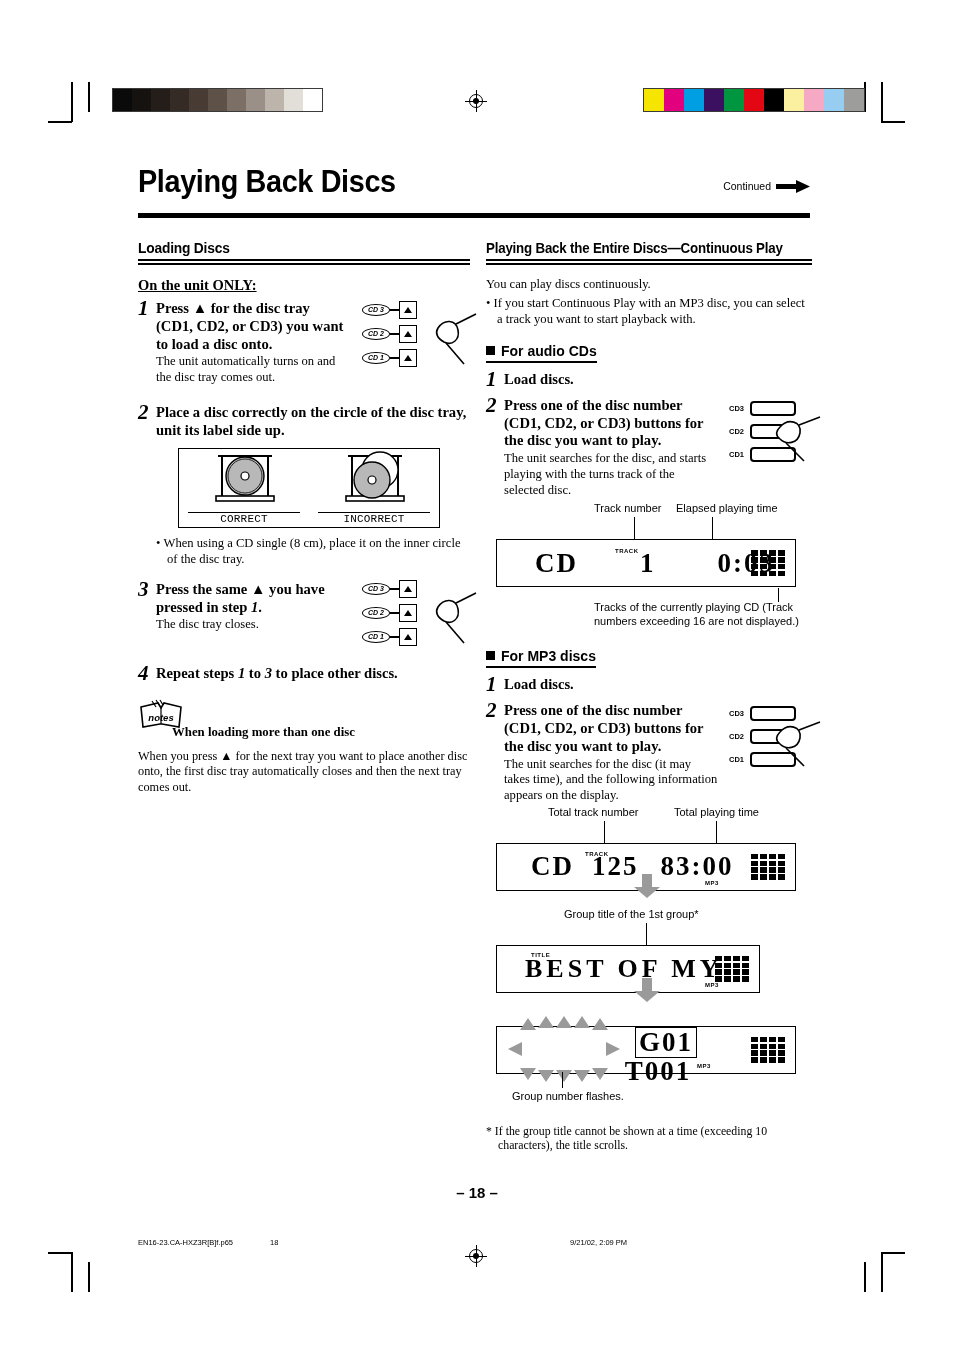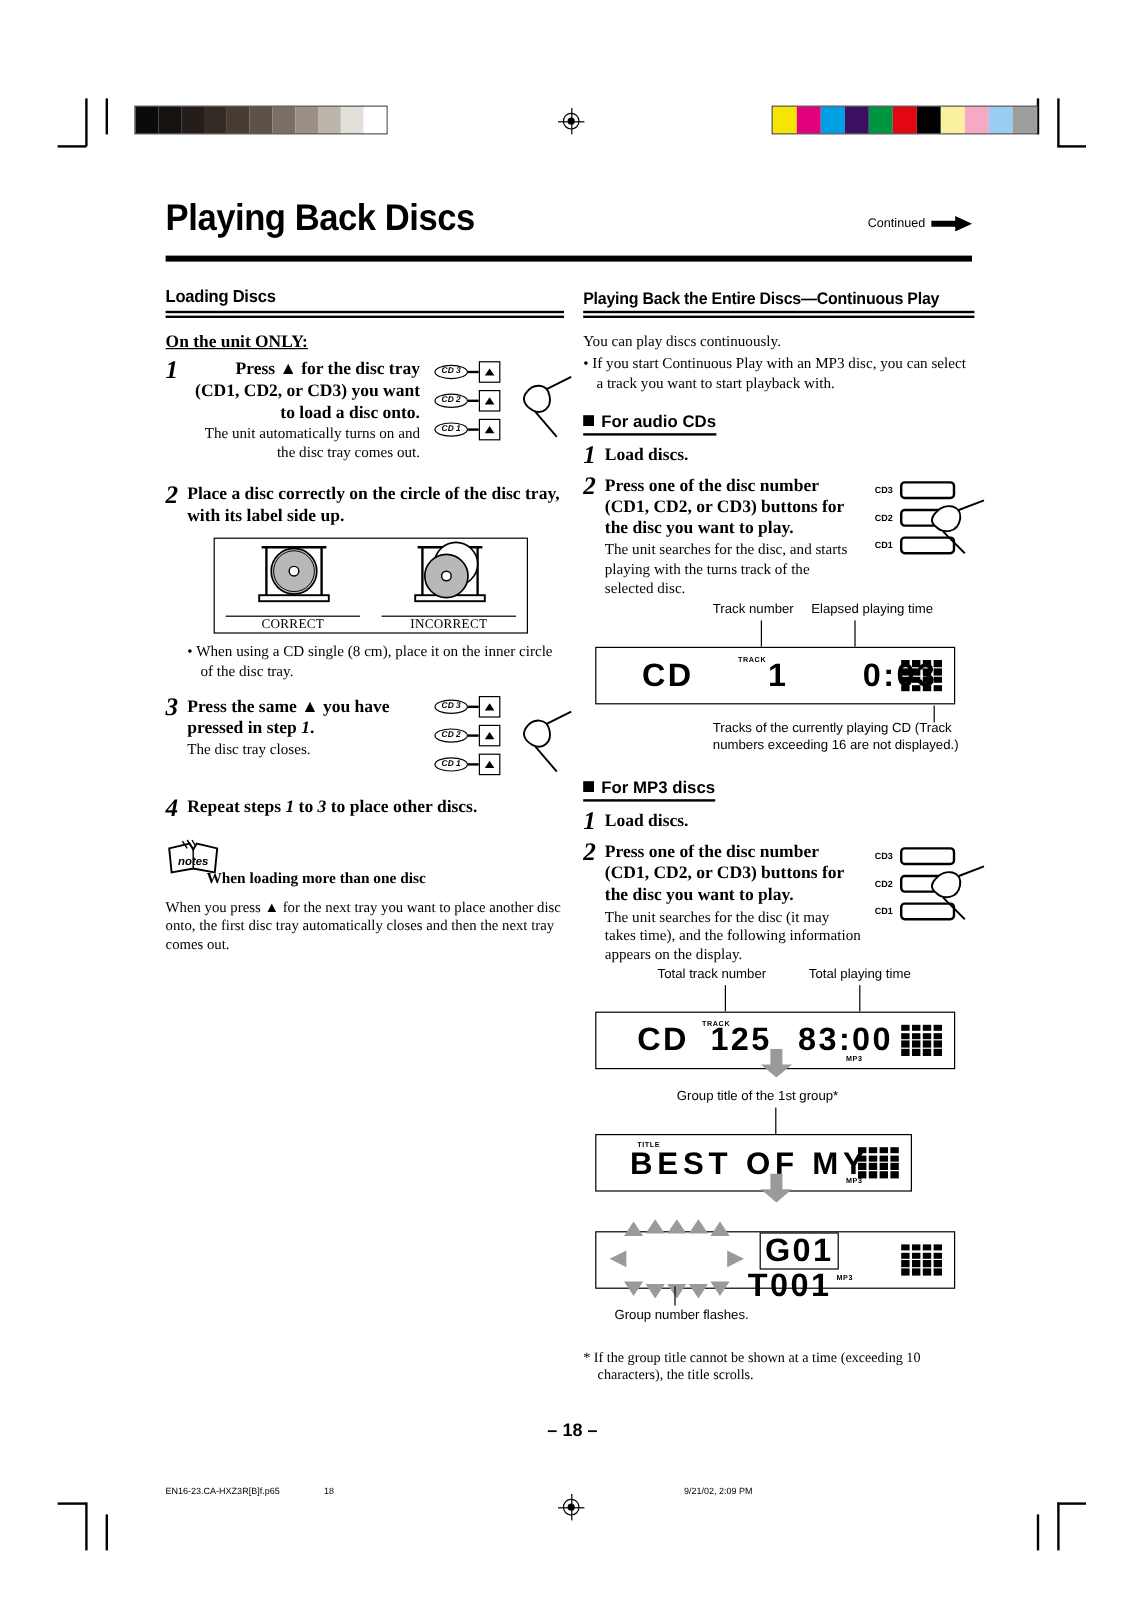--- a/index.html
+++ b/index.html
@@ -132,21 +132,21 @@
   .hand{ position:absolute; }
 
   
   .tray-box{
     border:1.4px solid #000; margin:8px 0 0 22px; width:262px; height:80px;
     display:flex; align-items:center; justify-content:space-around;
     background:#fff;
   }
   .tray-cell{ width:112px; text-align:center; }
   .tray-cap{
-    font-family:Liberation Serif, serif; font-size:11px;
+    font-family:Liberation Mono, monospace; font-size:11px;
     border-top:1.4px solid #000; border-bottom:0; margin-top:2px;
     letter-spacing:0.2px;
   }
 
   
   .notes-wrap{ margin-top:16px; position:relative; }
   .notes-ico{ width:46px; height:34px; display:block; }
   .notes-title{
     font-weight:bold; font-size:12.8px; margin:0 0 1px 34px;
     position:relative; top:-8px;
@@ -168,21 +168,21 @@
   
   .lcd{
     border-top:1.6px solid #000; border-bottom:1.6px solid #000;
     border-left:1.6px solid #000; border-right:1.6px solid #000;
     border-left-color:#000; border-right-color:#000;
     height:48px; position:relative; background:#fff;
     display:flex; align-items:center;
     margin:0;
   }
   .seg{
-    font-family:Liberation Sans, sans-serif;
+    font-family:Liberation Serif, serif;
     font-weight:bold; font-size:27px; letter-spacing:2px;
     line-height:1;
   }
   .lcd-tiny{
     font-family:"Liberation Sans", sans-serif; font-weight:bold;
     font-size:6px; letter-spacing:0.5px; position:absolute;
   }
   .matrix{
     position:absolute; right:10px; top:50%; margin-top:-13px;
     width:34px; height:26px;
@@ -282,21 +282,21 @@
   <div class="col-left">
 
     <h2 class="sec">Loading Discs</h2>
     <div class="sec-rule"></div>
     <div class="sec-rule2"></div>
 
     <p class="unit-only">On the unit ONLY:</p>
 
     <div class="step" style="min-height:96px;">
       <div class="step-num">1</div>
-      <div class="step-body" style="width:212px;text-align:right;">
+      <div class="step-body" style="width:212px;">
         <p class="step-head">Press <span>▲</span>︎ for the disc tray (CD1, CD2, or CD3) you want to load a disc onto.</p>
         <p class="step-desc">The unit automatically turns on and the disc tray comes out.</p>
       </div>
       <div class="eject-art">
         <div class="cd-row">
             <span class="cd-tag">CD 3</span>
             <span class="dash"></span>
             <span class="ejbtn">
               <i></i>
             </span>
@@ -319,21 +319,21 @@
           <path d="M4 16 C10 7, 22 7, 24 18 C26 28, 18 34, 10 30 C3 26, 1 21, 4 16 Z" fill="#fff" stroke="#000" stroke-width="1.6"></path>
           <path d="M22 12 L42 2" stroke="#000" stroke-width="1.6" fill="none"></path>
           <path d="M12 31 L30 52" stroke="#000" stroke-width="1.6" fill="none"></path>
         </svg>
       </div>
     </div>
 
     <div class="step" style="margin-top:8px;">
       <div class="step-num">2</div>
       <div class="step-body">
-        <p class="step-head">Place a disc correctly on the circle of the disc tray, with its label side up.</p>
+        <p class="step-head">Place a disc correctly on the circle of the disc tray, unit its label side up.</p>
 
         <div class="tray-box">
           <div class="tray-cell">
             <svg width="108" height="56" viewBox="0 0 108 56">
               <line x1="28" y1="6" x2="82" y2="6" stroke="#000" stroke-width="2"></line>
               <line x1="32" y1="6" x2="32" y2="46" stroke="#000" stroke-width="2"></line>
               <line x1="78" y1="6" x2="78" y2="46" stroke="#000" stroke-width="2"></line>
               <rect x="26" y="46" width="58" height="5" fill="#fff" stroke="#000" stroke-width="1.6"></rect>
               <circle cx="55" cy="26" r="19" fill="#b8b8b8" stroke="#000" stroke-width="1.4"></circle>
               <circle cx="55" cy="26" r="17" fill="none" stroke="#000" stroke-width="0.8"></circle>

